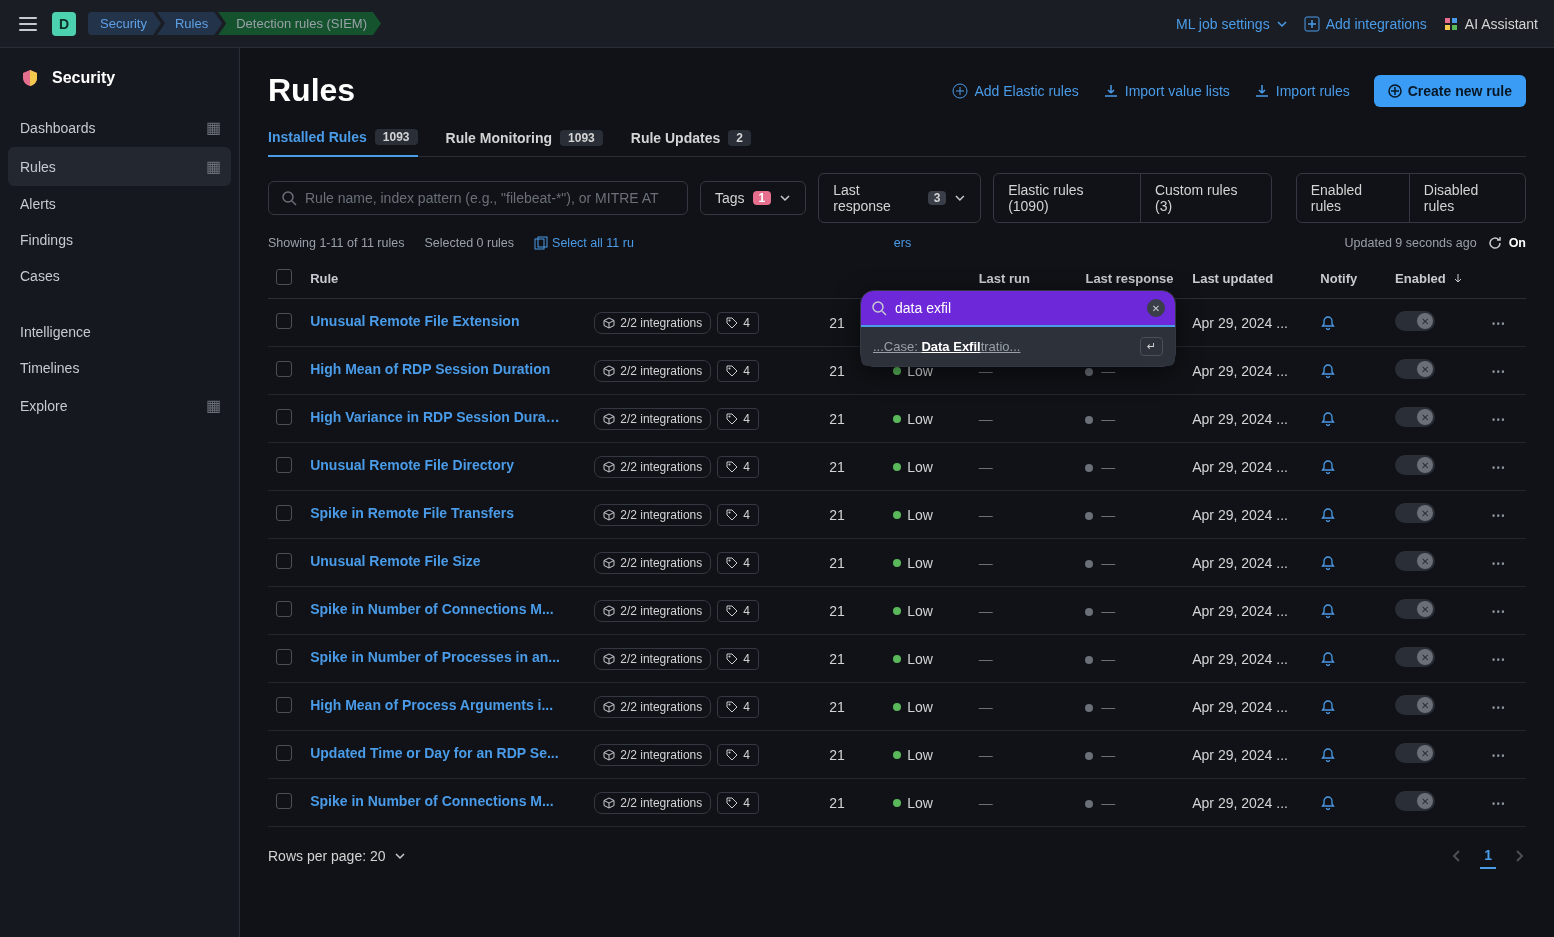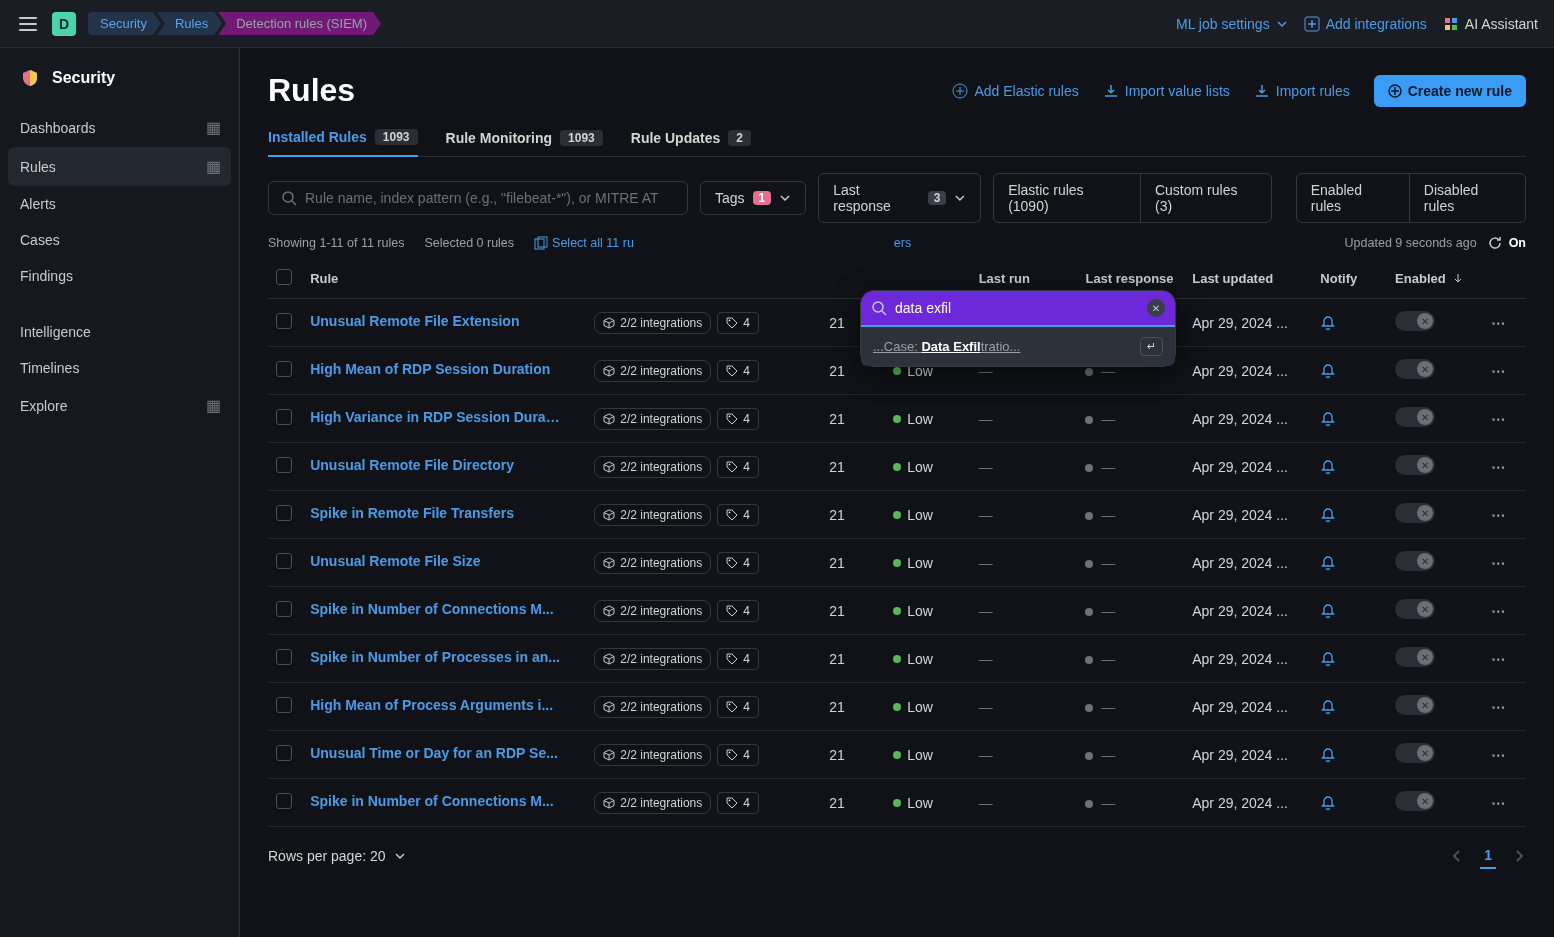--- a/index.html
+++ b/index.html
@@ -4,21 +4,21 @@
 <style>
 * { margin: 0; padding: 0; box-sizing: border-box; font-family: -apple-system, BlinkMacSystemFont, "Segoe UI", Helvetica, Arial, sans-serif; }
 body { background: #101217; color: #d4d4d4; font-size: 14px; overflow: hidden; }
 .app { display: flex; flex-direction: column; width: 1554px; height: 937px; }
 .topbar { display: flex; align-items: center; height: 48px; padding: 0 16px; background: #1a1e24; border-bottom: 1px solid #2a2e36; gap: 12px; }
 .hamburger { width: 24px; height: 24px; display:flex; align-items:center; justify-content:center; cursor:pointer; }
 .logo-badge { width: 24px; height: 24px; background:#4dd2b0; border-radius:4px; display:flex; align-items:center; justify-content:center; color:#0d2e26; font-weight:700; }
 .breadcrumbs { display:flex; align-items:center; gap:0; }
 .crumb { background:#23334a; color:#5ea1e6; padding:4px 14px 4px 18px; font-size:13px; position:relative; clip-path: polygon(0 0, calc(100% - 8px) 0, 100% 50%, calc(100% - 8px) 100%, 0 100%, 8px 50%); margin-left:-4px; }
 .crumb:first-child { clip-path: polygon(0 0, calc(100% - 8px) 0, 100% 50%, calc(100% - 8px) 100%, 0 100%); margin-left:0; padding-left:12px; border-radius:4px 0 0 4px;}
-.crumb.muted { background:#701a75; color:#9aa0a9; }
+.crumb.muted { background:#14532d; color:#9aa0a9; }
 .topbar-right { margin-left:auto; display:flex; align-items:center; gap:16px; }
 .top-link { color:#4a9be8; font-size:14px; display:flex; align-items:center; gap:6px; cursor:pointer; }
 .ai-link { color:#d4d4d4; display:flex; align-items:center; gap:6px; cursor:pointer; }
 .body-row { display:flex; flex:1; overflow:hidden; }
 .sidebar { width: 240px; background:#15181e; border-right:1px solid #2a2e36; padding-top:20px; display:flex; flex-direction:column; }
 .sidebar-header { display:flex; align-items:center; gap:12px; padding:0 20px 20px 20px; font-weight:700; font-size:16px; color:#fff; }
 .side-item { display:flex; align-items:center; justify-content:space-between; padding:10px 20px; color:#c7cbd1; font-size:14px; cursor:pointer; }
 .side-item.active { background:#23272f; border-radius:6px; margin:0 8px; padding:10px 12px; }
 .side-group-spacer { height: 20px; }
 .dashboard-dots { color:#6a6f78; font-size:16px; letter-spacing:-2px;}
@@ -134,24 +134,24 @@
             <span class="dashboard-dots">▦</span>
           </div>
           <div class="side-item active">
             <span>Rules</span>
             <span class="dashboard-dots">▦</span>
           </div>
           <div class="side-item">
             <span>Alerts</span>
           </div>
           <div class="side-item">
+            <span>Findings</span>
+          </div>
+          <div class="side-item">
             <span>Cases</span>
-          </div>
-          <div class="side-item">
-            <span>Findings</span>
           </div>
         </div>
       <div class="side-group-spacer"></div>
       <div id="side-list-2">
           <div class="side-item">
             <span>Intelligence</span>
           </div>
           <div class="side-item">
             <span>Timelines</span>
           </div>
@@ -543,21 +543,21 @@
               <td><span><span class="resp-dot"></span>&nbsp;&nbsp;<span class="dash">—</span></span></td>
               <td>Apr 29, 2024 ...</td>
               <td><span class="bell-icon"><svg width="16" height="16" viewBox="0 0 16 16">
                     <path d="M8 2a4 4 0 014 4v3l1.5 2h-11L4 9V6a4 4 0 014-4zM6.5 13a1.5 1.5 0 003 0" stroke="#4a9be8" fill="none" stroke-width="1.3"></path>
                   </svg></span></td>
               <td><span class="toggle"><span class="toggle-knob">✕</span></span></td>
               <td><span class="row-menu">⋯</span></td>
             </tr>
             <tr>
               <td><span class="checkbox"></span></td>
-              <td><span class="rule-name">Unusual Time or Day for an RDP Se...</span></td>
+              <td><span class="rule-name">Updated Time or Day for an RDP Se...</span></td>
               <td><span class="badge-integr">
                   <svg width="12" height="12" viewBox="0 0 12 12">
                     <path d="M6 1l5 2.5v5L6 11 1 8.5v-5L6 1z M1 3.5L6 6l5-2.5 M6 6v5" stroke="#c7cbd1" fill="none"></path>
                   </svg>
                   <span>2/2 integrations</span>
                 </span><span class="badge-tag">
                   <svg width="12" height="12" viewBox="0 0 12 12">
                     <path d="M1 1h5l5 5-5 5-5-5V1z" stroke="#c7cbd1" fill="none"></path>
                     <circle cx="3.5" cy="3.5" r="1" fill="#c7cbd1"></circle>
                   </svg>

